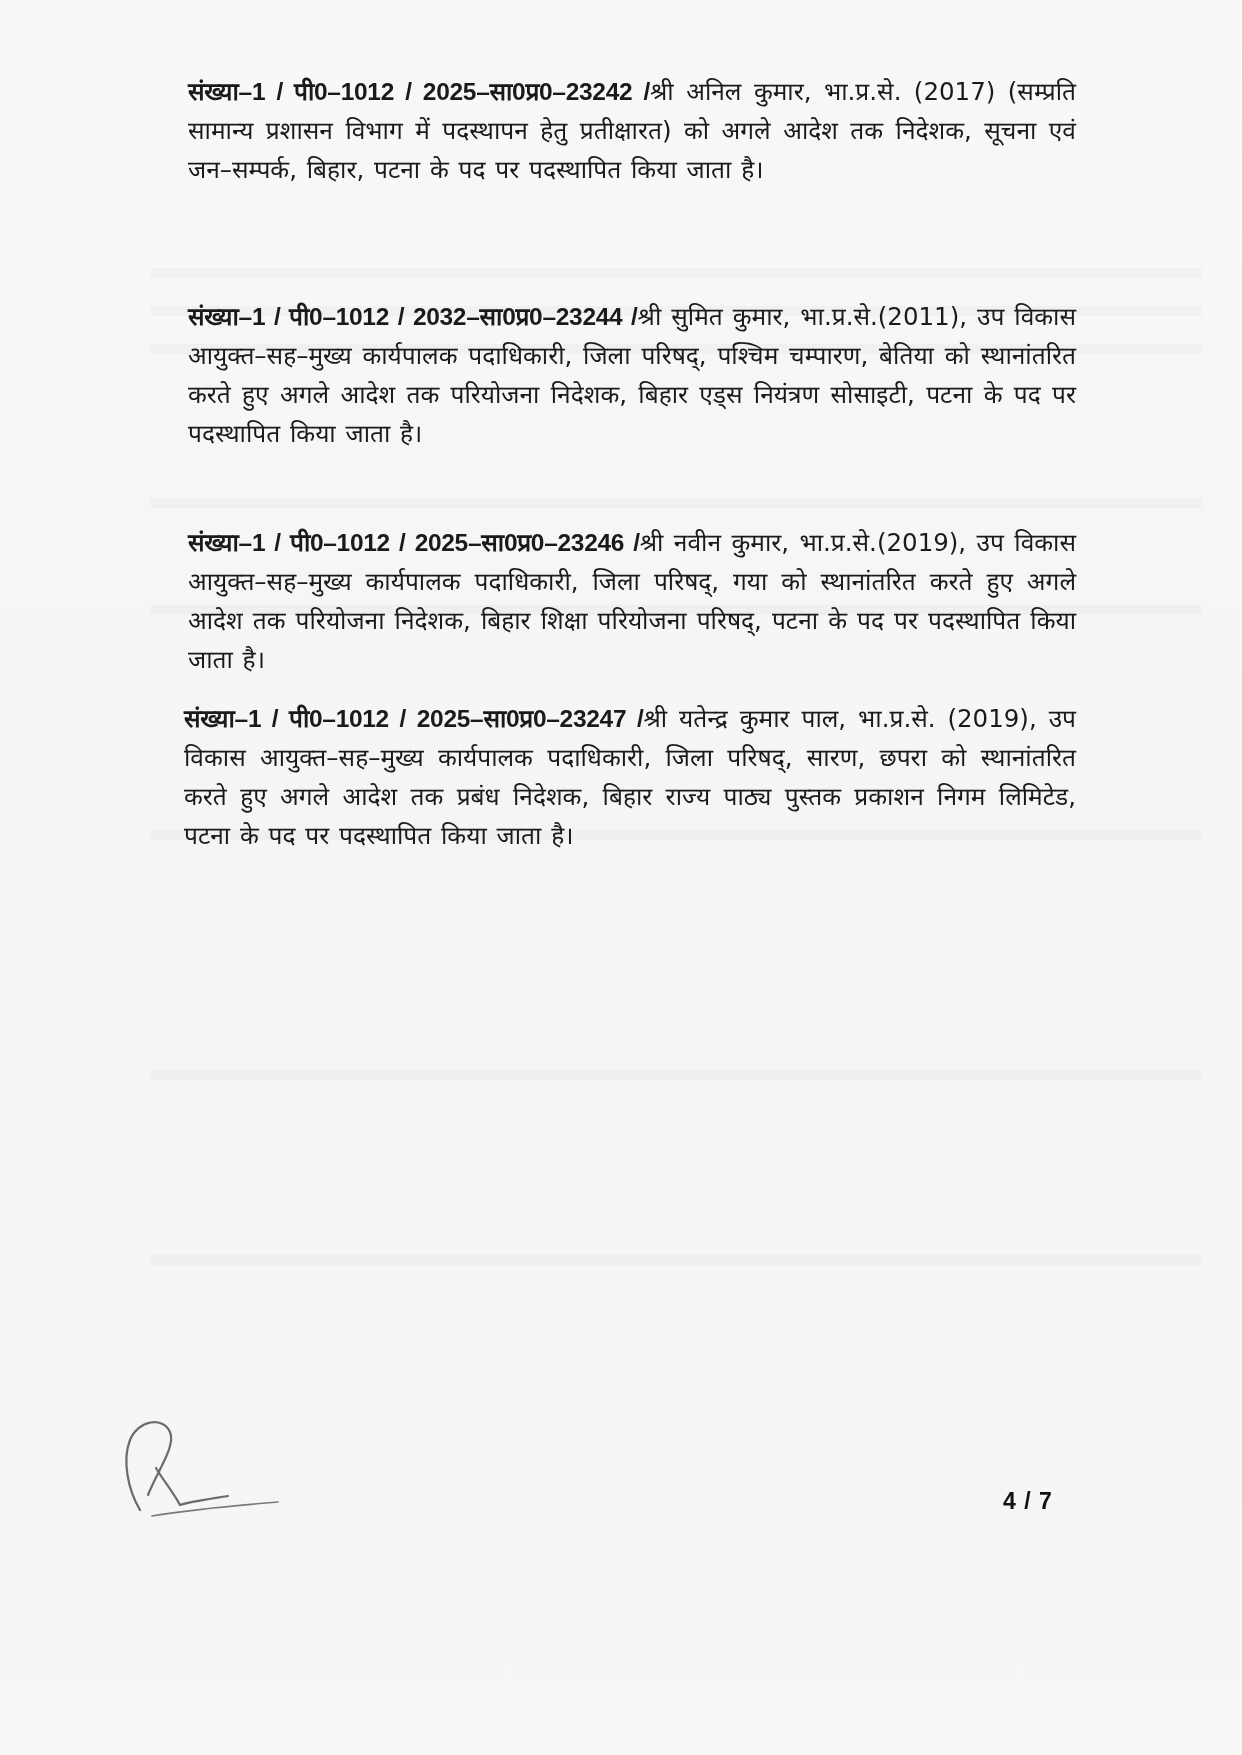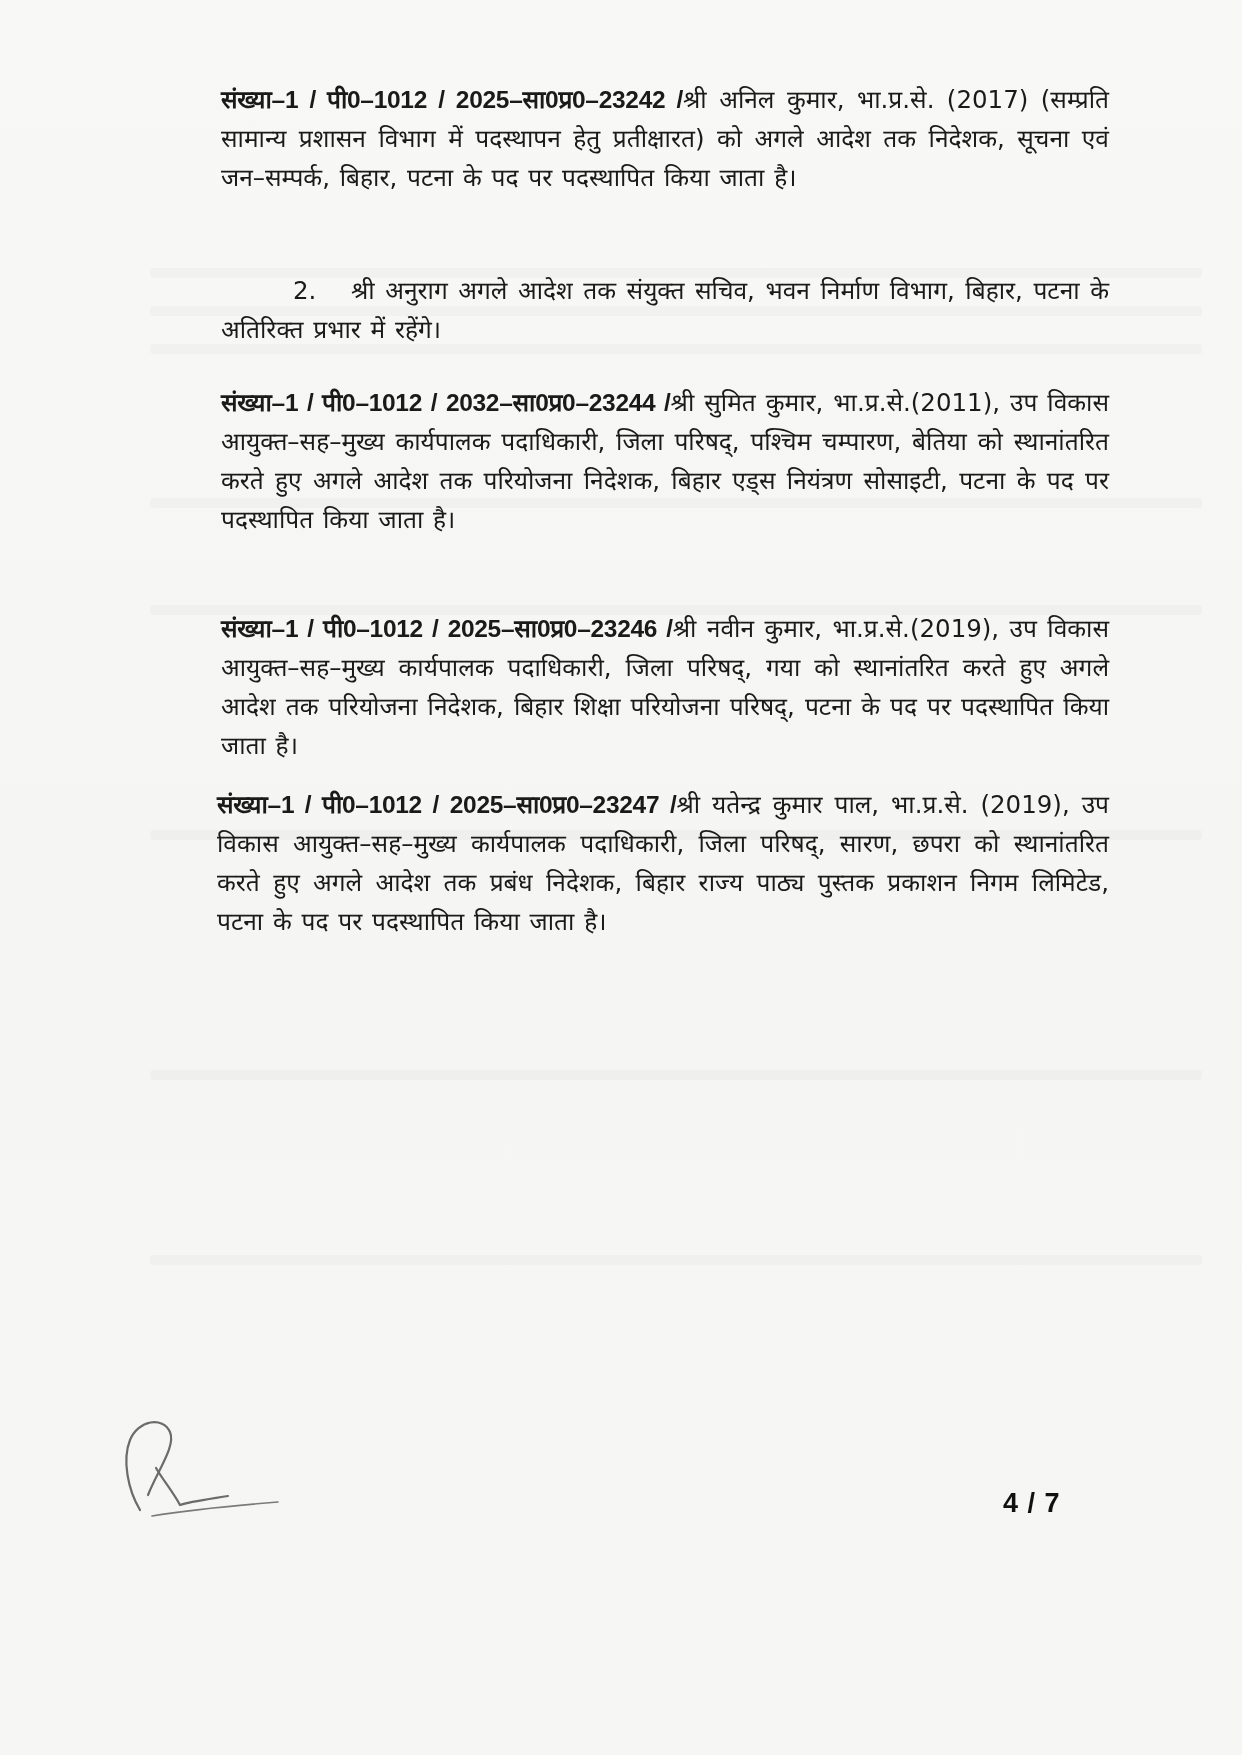--- a/index.html
+++ b/index.html
@@ -27,22 +27,21 @@
       position: absolute;
       left: 150px; right: 40px;
       height: 10px;
       background: rgba(0,0,0,0.025);
       border-radius: 3px;
     }
     .content {
       position: absolute;
       left: 188px;
       width: 888px;
-      top: 80px;
-      margin-left: 33px;
+      top: 72px;
     }
     .para {
       font-size: 24.5px;
       line-height: 39px;
       text-align: justify;
       text-align-last: left;
       margin: 0;
       word-spacing: 2px;
     }
     .para .ref {
@@ -60,21 +59,21 @@
     }
     .gap-l { height: 34px; }
     .gap-m { height: 20px; }
     .gap-s { height: 2px; }
     .page-num {
       position: absolute;
       left: 1003px;
       top: 1488px;
       font-family: "Liberation Sans", sans-serif;
       font-weight: bold;
-      font-size: 27px;
+      font-size: 23px;
       letter-spacing: 1px;
       color: #111;
     }
     .signature {
       position: absolute;
       left: 118px;
       top: 1410px;
       width: 170px;
       height: 110px;
     }
@@ -95,23 +94,20 @@
 
   <div class="content">
 
     <p class="para">
       <span class="ref">संख्या–1 / पी0–1012 / 2025–सा0प्र0–23242 /</span><span>श्री अनिल कुमार, भा.प्र.से. (2017) (सम्प्रति सामान्य प्रशासन विभाग में पदस्थापन हेतु प्रतीक्षारत) को अगले आदेश तक निदेशक, सूचना एवं जन–सम्पर्क, बिहार, पटना के पद पर पदस्थापित किया जाता है।</span>
     </p>
     <div class="gap-m"></div>
     <div class="gap-l"></div>
 
     <div class="gap-m"></div>
-    <p class="para sub">
-      <span class="num">2.</span><span>श्री अनुराग अगले आदेश तक संयुक्त सचिव, भवन निर्माण विभाग, बिहार, पटना के अतिरिक्त प्रभार में रहेंगे।</span>
-    </p>
     <div class="gap-l"></div>
 
     <p class="para">
       <span class="ref">संख्या–1 / पी0–1012 / 2032–सा0प्र0–23244 /</span><span>श्री सुमित कुमार, भा.प्र.से.(2011), उप विकास आयुक्त–सह–मुख्य कार्यपालक पदाधिकारी, जिला परिषद्, पश्चिम चम्पारण, बेतिया को स्थानांतरित करते हुए अगले आदेश तक परियोजना निदेशक, बिहार एड्स नियंत्रण सोसाइटी, पटना के पद पर पदस्थापित किया जाता है।</span>
     </p>
     <div class="gap-s"></div>
     <div class="gap-l"></div>
 
     <div class="gap-l"></div>
 

